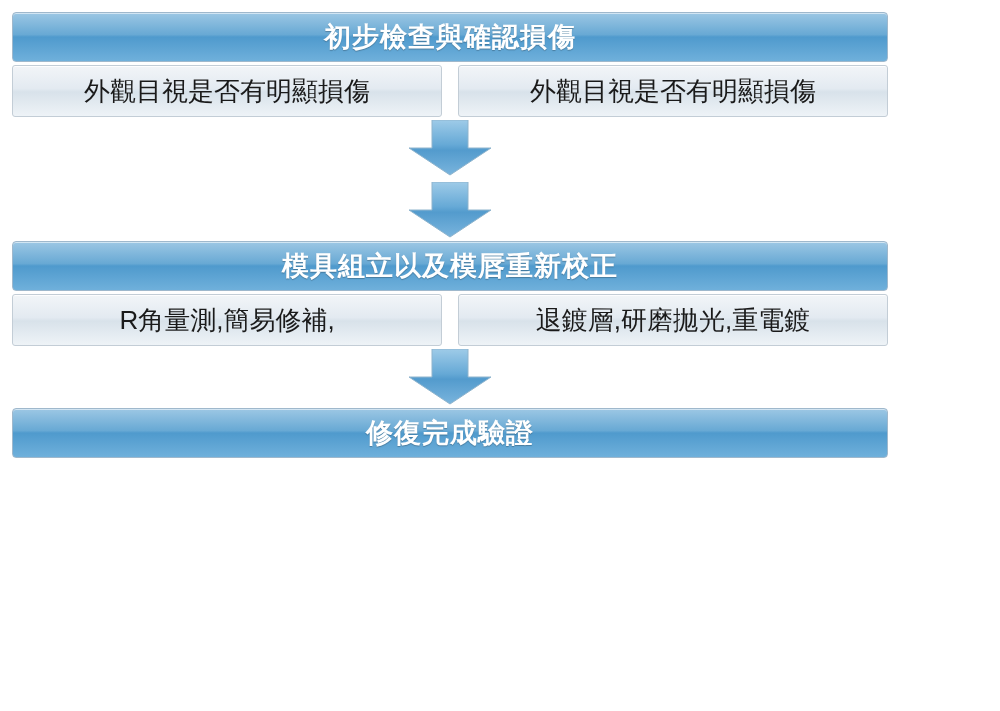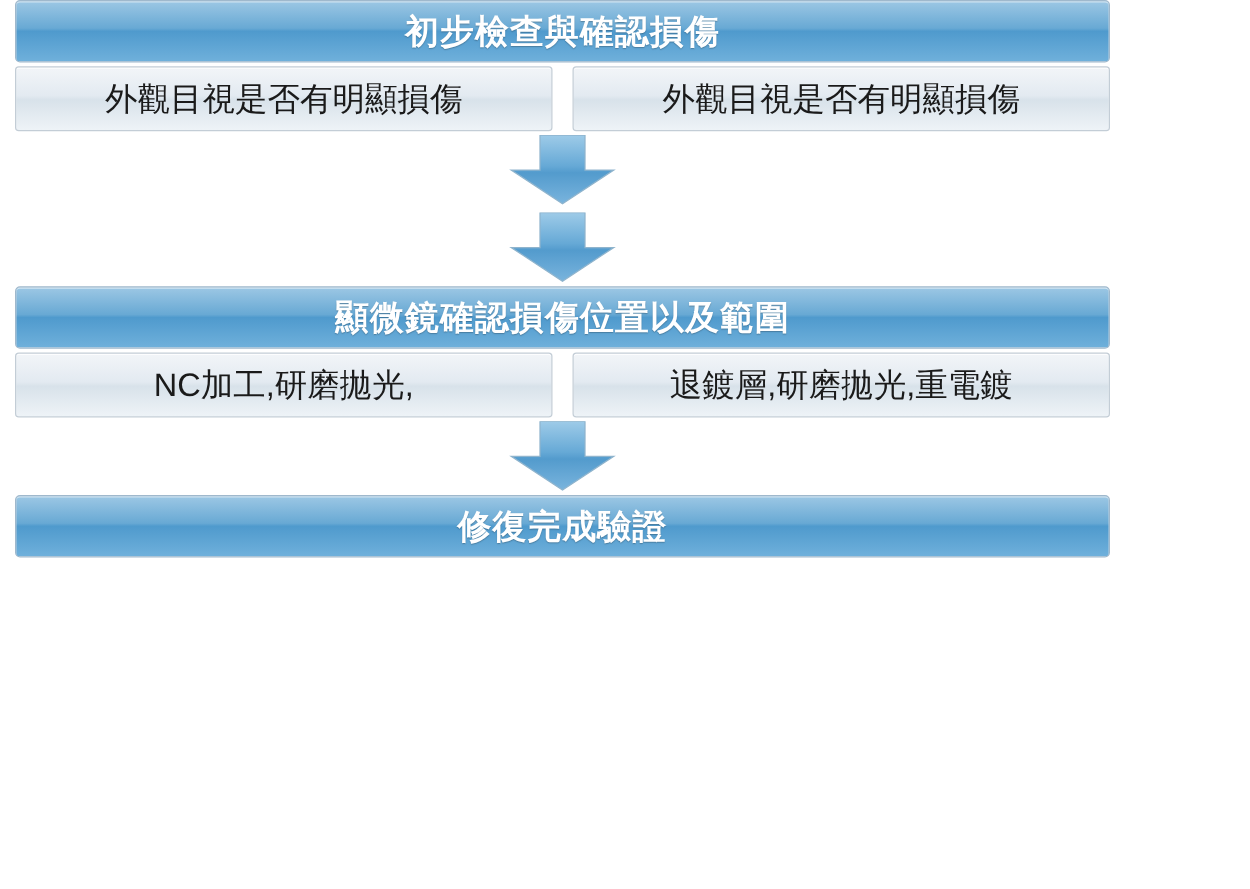--- a/index.html
+++ b/index.html
@@ -11,21 +11,21 @@
     height: 711px;
     background: #ffffff;
     font-family: "Liberation Sans", sans-serif;
     overflow: hidden;
   }
   #flow {
     position: relative;
     width: 900px;
     height: 711px;
     box-sizing: border-box;
-    padding: 0 12px 6px 12px;
+    padding: 12px 12px 6px 12px;
     display: flex;
     flex-direction: column;
   }
   .stage {
     flex: 0 0 auto;
   }
   .header-bar {
     height: 48px;
     border: 1px solid #9fb8cc;
     border-radius: 4px;
@@ -103,23 +103,23 @@
   </div>
 
 
   <div class="arrow-wrap">
     <svg class="arrow" viewBox="0 0 86 56">
       <polygon points="25,0 61,0 61,28 84,28 43,55 2,28 25,28" fill="url(#agrad)" stroke="#8fb4cd" stroke-width="1"></polygon>
     </svg>
   </div>
 
   <div class="stage">
-    <div class="header-bar">顯微鏡確認損傷位置以及範圍</div>
+    <div class="header-bar">模具組立以及模唇重新校正</div>
     <div class="cells">
-      <div class="cell">NC加工,研磨拋光,</div>
+      <div class="cell">R角量測,簡易修補,</div>
       <div class="cell">退鍍層,研磨拋光,重電鍍</div>
     </div>
   </div>
 
   <div class="arrow-wrap">
     <svg class="arrow" viewBox="0 0 86 56">
       <polygon points="25,0 61,0 61,28 84,28 43,55 2,28 25,28" fill="url(#agrad)" stroke="#8fb4cd" stroke-width="1"></polygon>
     </svg>
   </div>
 

